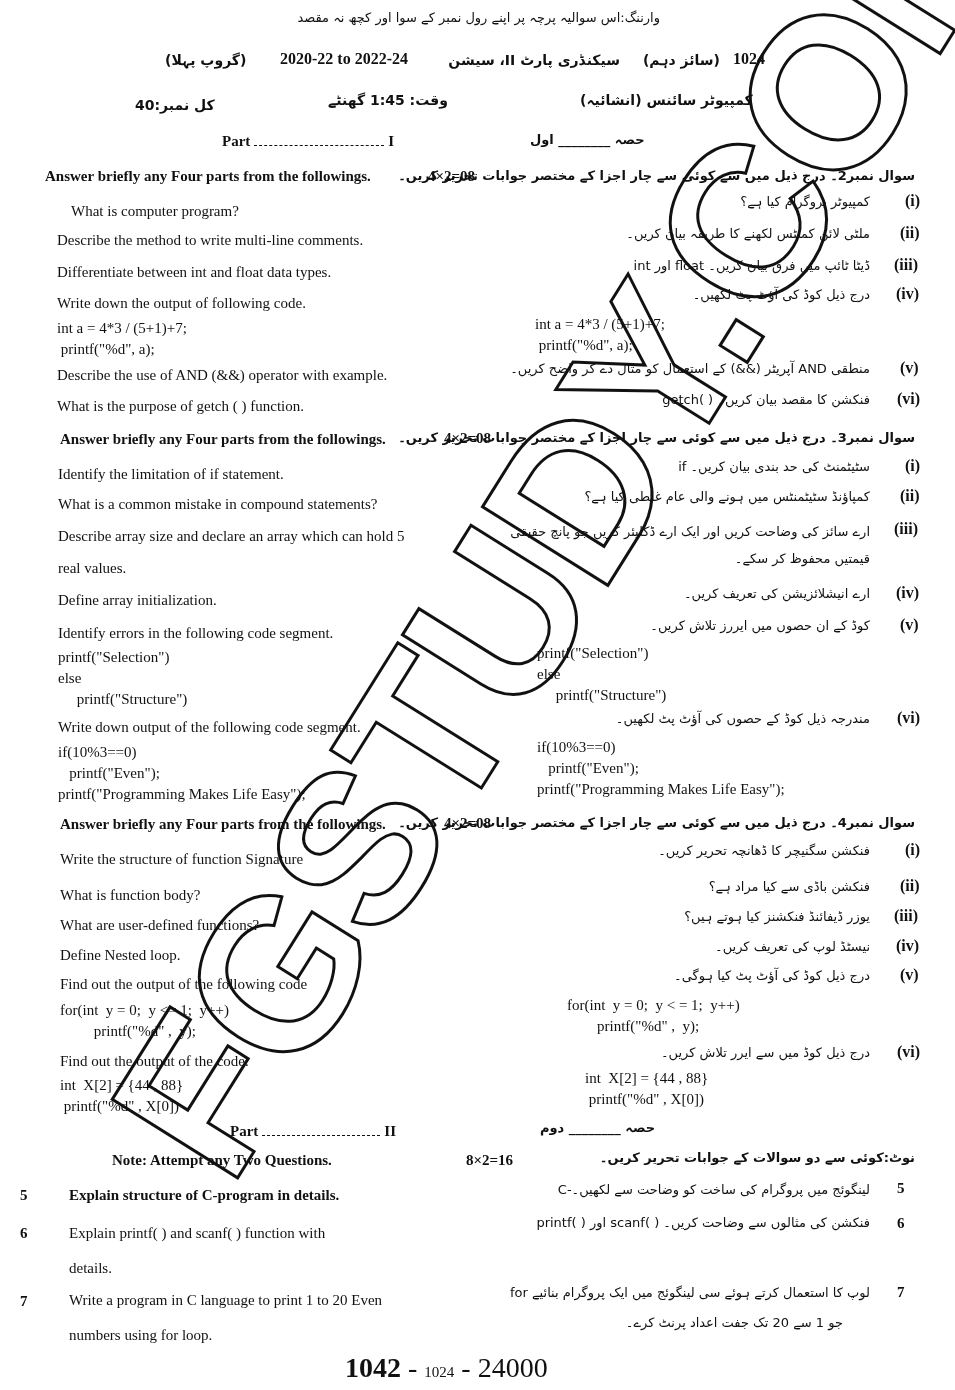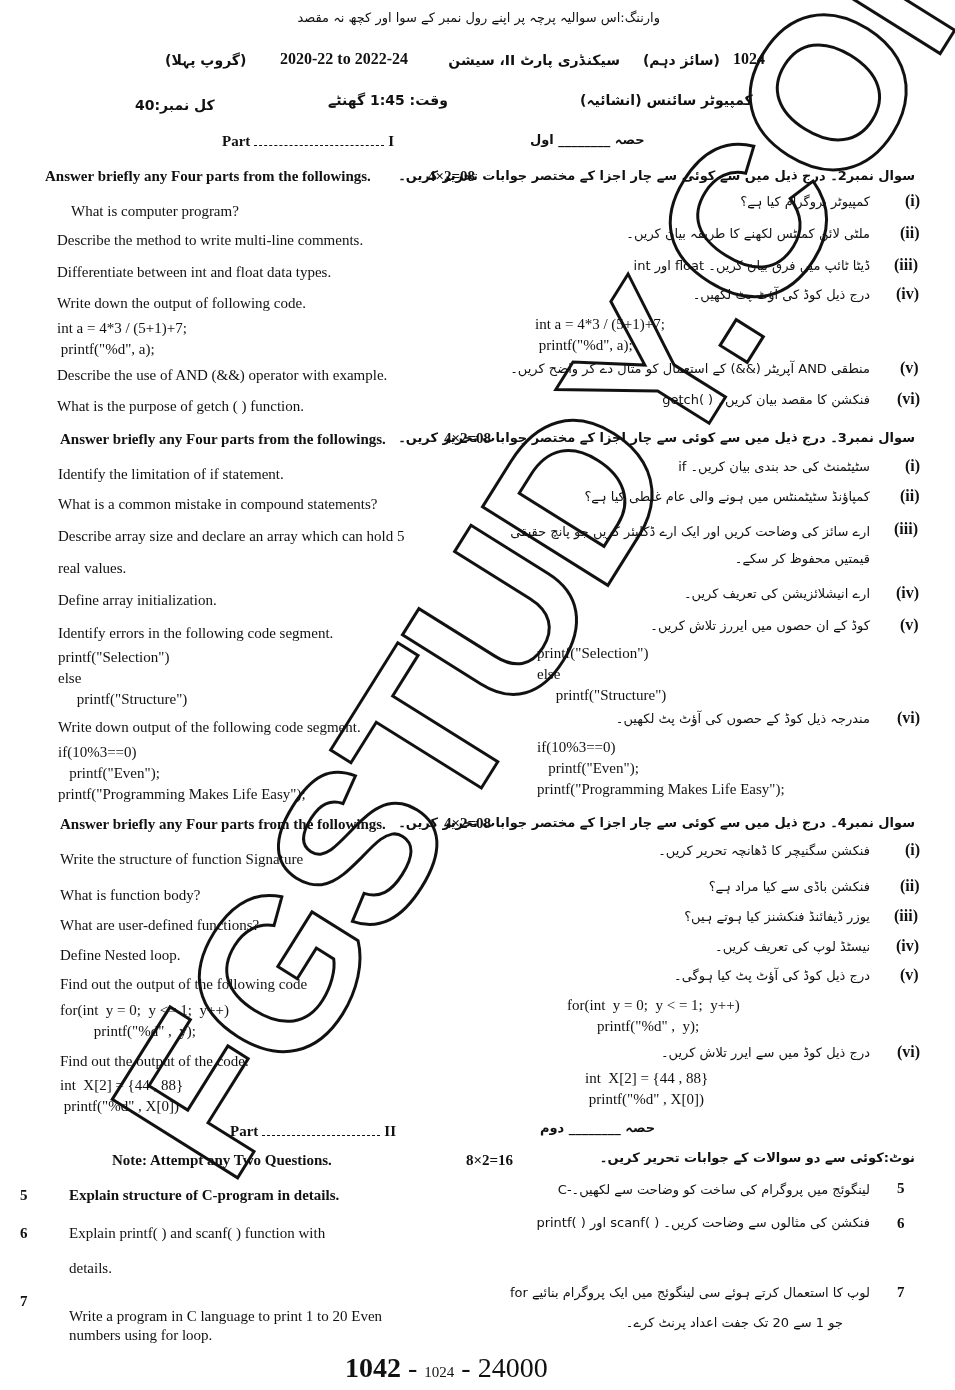--- a/index.html
+++ b/index.html
@@ -158,21 +158,21 @@
 <div class="abs num" style="left:897px; top:1180px;">5</div>
 <div class="abs ur" style="right:85px; top:1182px; font-size:13px;">C-لینگوئج میں پروگرام کی ساخت کو وضاحت سے لکھیں۔</div>
 
 <div class="abs num" style="left:20px; top:1225px;">6</div>
 <div class="abs en" style="left:69px; top:1225px;">Explain printf( ) and scanf( ) function with</div>
 <div class="abs en" style="left:69px; top:1260px;">details.</div>
 <div class="abs num" style="left:897px; top:1215px;">6</div>
 <div class="abs ur" style="right:85px; top:1215px; font-size:13px;">printf( ) اور scanf( ) فنکشن کی مثالوں سے وضاحت کریں۔</div>
 
 <div class="abs num" style="left:20px; top:1293px;">7</div>
-<div class="abs en" style="left:69px; top:1292px;margin-top:16px;">Write a program in C language to print 1 to 20 Even</div>
+<div class="abs en" style="left:69px; top:1292px;">Write a program in C language to print 1 to 20 Even</div>
 <div class="abs en" style="left:69px; top:1327px;">numbers using for loop.</div>
 <div class="abs num" style="left:897px; top:1284px;">7</div>
 <div class="abs ur" style="right:85px; top:1285px; font-size:13px;">for لوپ کا استعمال کرتے ہوئے سی لینگوئج میں ایک پروگرام بنائیے</div>
 <div class="abs ur" style="right:112px; top:1315px; font-size:13px;">جو 1 سے 20 تک جفت اعداد پرنٹ کرے۔</div>
 
 <div class="abs footer" style="left:345px; top:1352px;">
   <span>1042</span>
   <span class="big2">-</span>
   <span class="small">1024</span>
   <span class="big2">-</span>

